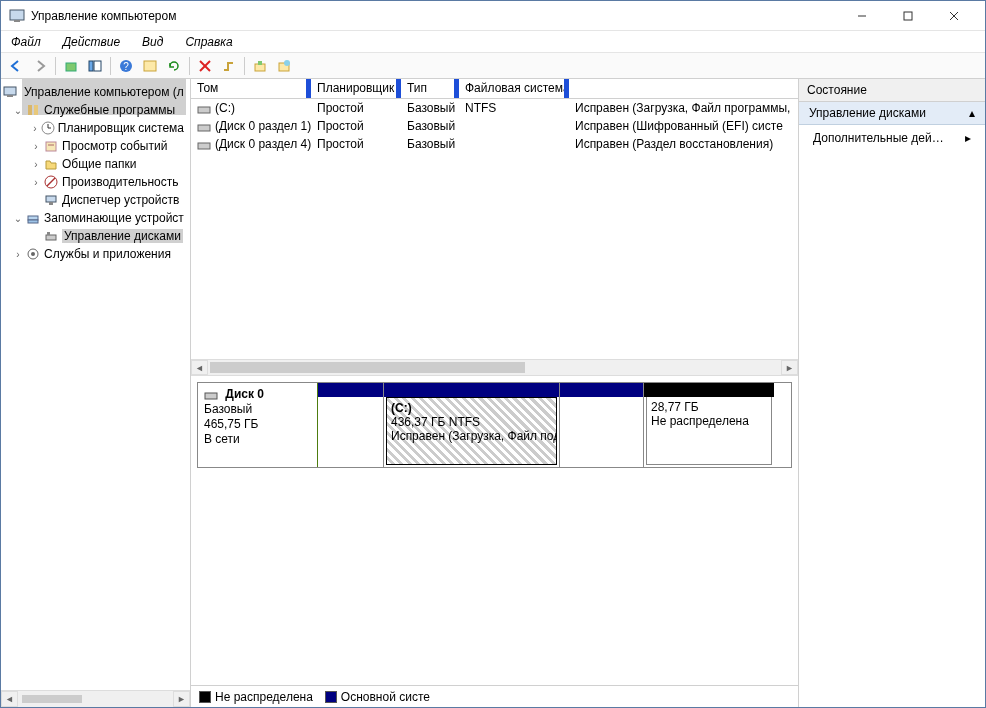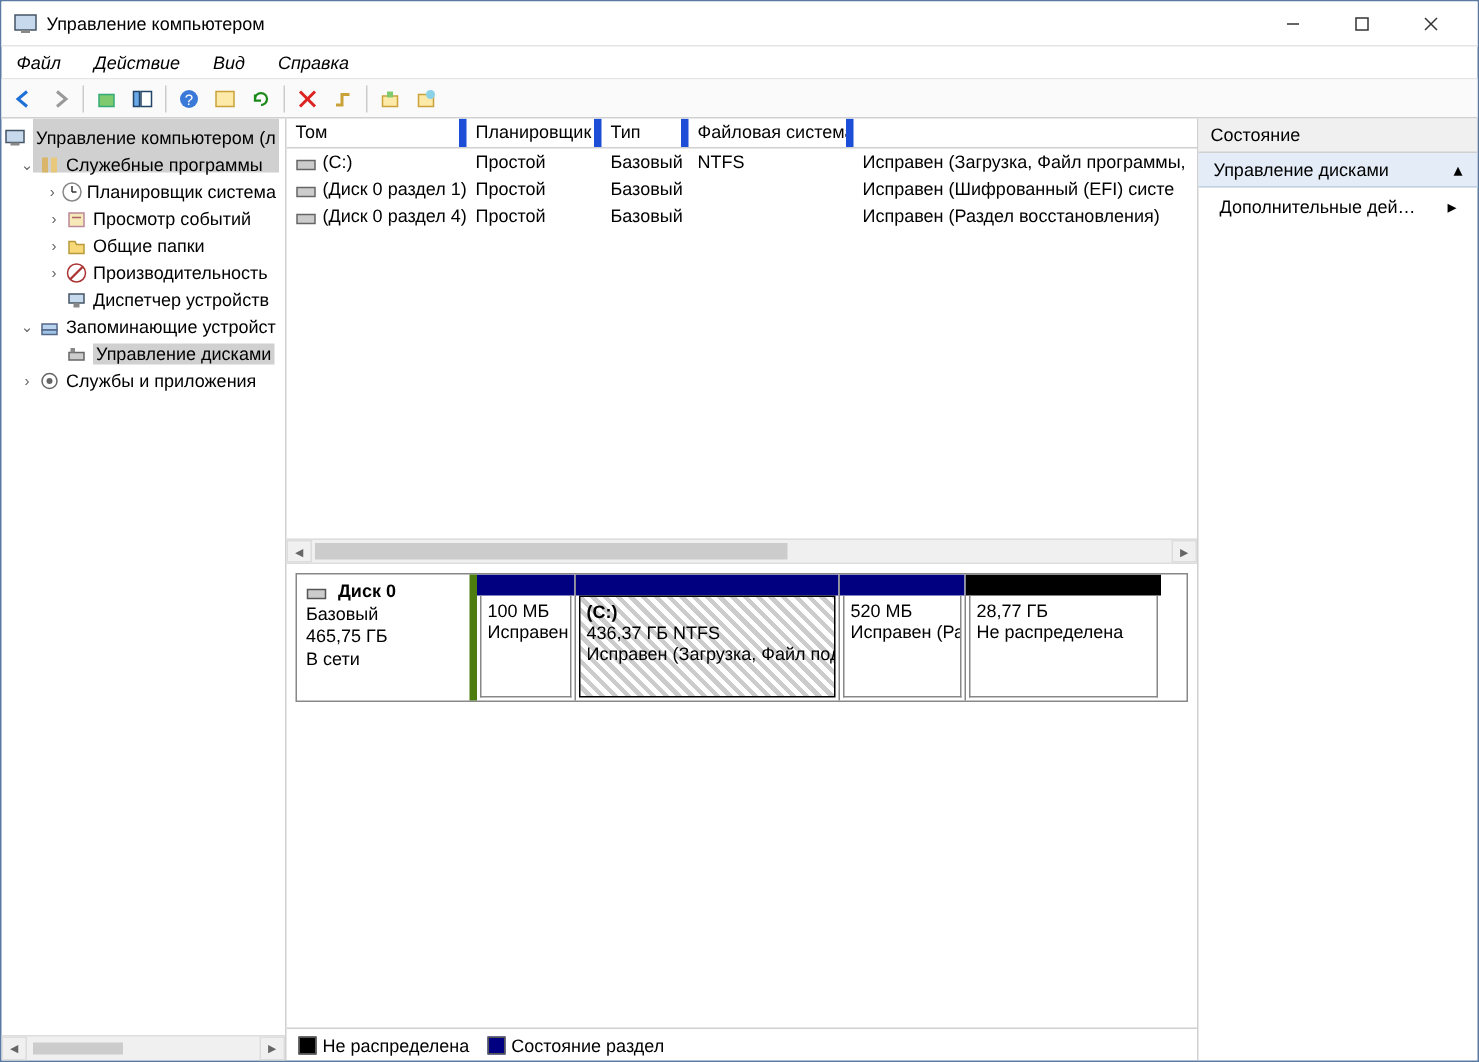--- a/index.html
+++ b/index.html
@@ -31,21 +31,21 @@
 .vol-list { flex: 0 0 auto; height: 260px; overflow: hidden; }
 .vol-row { display: flex; height: 18px; align-items: center; font-size: 12px; }
 .vol-row .cell { padding: 0 6px; overflow: hidden; white-space: nowrap; }
 .vol-row .dicon { width: 14px; height: 12px; display: inline-block; margin-right: 4px; vertical-align: middle; }
 .main-hscroll { height: 17px; background: #f0f0f0; display: flex; border-top: 1px solid #ddd; border-bottom: 1px solid #ddd; }
 .main-hscroll .ar { width: 17px; display:flex;align-items:center;justify-content:center;font-size:9px;color:#666;border:1px solid #ddd;}
 .main-hscroll .track { flex: 1; position: relative; }
 .main-hscroll .thumb { position: absolute; left: 2px; width: 55%; top: 2px; bottom: 2px; background: #ccc; }
 .disk-area { flex: 1; padding: 6px; overflow: auto; }
 .disk { display: flex; border: 1px solid #888; height: 86px; }
-.disk-info { width: 120px; border-right: 5px solid #4d7c0f; padding: 4px 6px; font-size: 12px; line-height: 15px; }
+.disk-info { width: 120px; border-right: 1px solid #4d7c0f; padding: 4px 6px; font-size: 12px; line-height: 15px; }
 .disk-info .di-ic { width: 14px; height: 14px; display: inline-block; margin-right: 4px; vertical-align: middle; }
 .parts { flex: 1; display: flex; }
 .part { border-right: 1px solid #888; display: flex; flex-direction: column; overflow: hidden; }
 .part:last-child { border-right: none; }
 .part .stripe { height: 14px; background: #000080; }
 .part .stripe.unalloc { background: #000; }
 .part .pbody { flex: 1; padding: 3px 4px; font-size: 12px; line-height: 14px; overflow: hidden; border: 1px solid #888; border-top: none; margin: 2px; margin-top: 0; white-space: nowrap; }
 .part.selected .pbody { background: repeating-linear-gradient(45deg, #fff, #fff 3px, #ccc 3px, #ccc 6px); border: 1px solid #000;}
 .legend { height: 22px; border-top: 1px solid #d0d0d0; display: flex; align-items: center; padding: 0 8px; gap: 12px; font-size: 12px; }
 .legend .sw { width: 12px; height: 12px; display: inline-block; margin-right: 4px; vertical-align: middle; border: 1px solid #555;}
@@ -326,41 +326,39 @@
                   <rect x="1" y="5" width="12" height="6" fill="#ccc" stroke="#555"></rect>
                 </svg></span>
             <b>Диск 0</b><br>
             <span>Базовый</span><br>
             <span>465,75 ГБ</span><br>
             <span>В сети</span>
           </div>
           <div class="parts" id="parts">
               <div class="part" style="width: 66px;">
                 <div class="stripe"></div>
-                <div class="pbody">100 МБ<br>Исправен</div>
               </div>
               <div class="part selected" style="width: 176px;">
                 <div class="stripe"></div>
                 <div class="pbody"><b>(C:)</b><br>436,37 ГБ NTFS<br>Исправен (Загрузка, Файл подк</div>
               </div>
               <div class="part" style="width: 84px;">
                 <div class="stripe"></div>
-                <div class="pbody">520 МБ<br>Исправен (Ра</div>
               </div>
               <div class="part" style="width: 130px;">
                 <div class="stripe unalloc"></div>
                 <div class="pbody">28,77 ГБ<br>Не распределена</div>
               </div>
             </div>
         </div>
       </div>
 
       <div class="legend">
         <span><span class="sw" style="background:#000"></span><span>Не распределена</span></span>
-        <span><span class="sw" style="background:#000080"></span><span>Состояние раздел</span></span>
+        <span><span class="sw" style="background:#000080"></span><span>Основной систе</span></span>
       </div>
     </div>
 
     <div class="actions">
       <div class="ahdr">Состояние</div>
       <div class="asel">
         <span>Управление дисками</span>
         <span>▴</span>
       </div>
       <div class="aitem">

